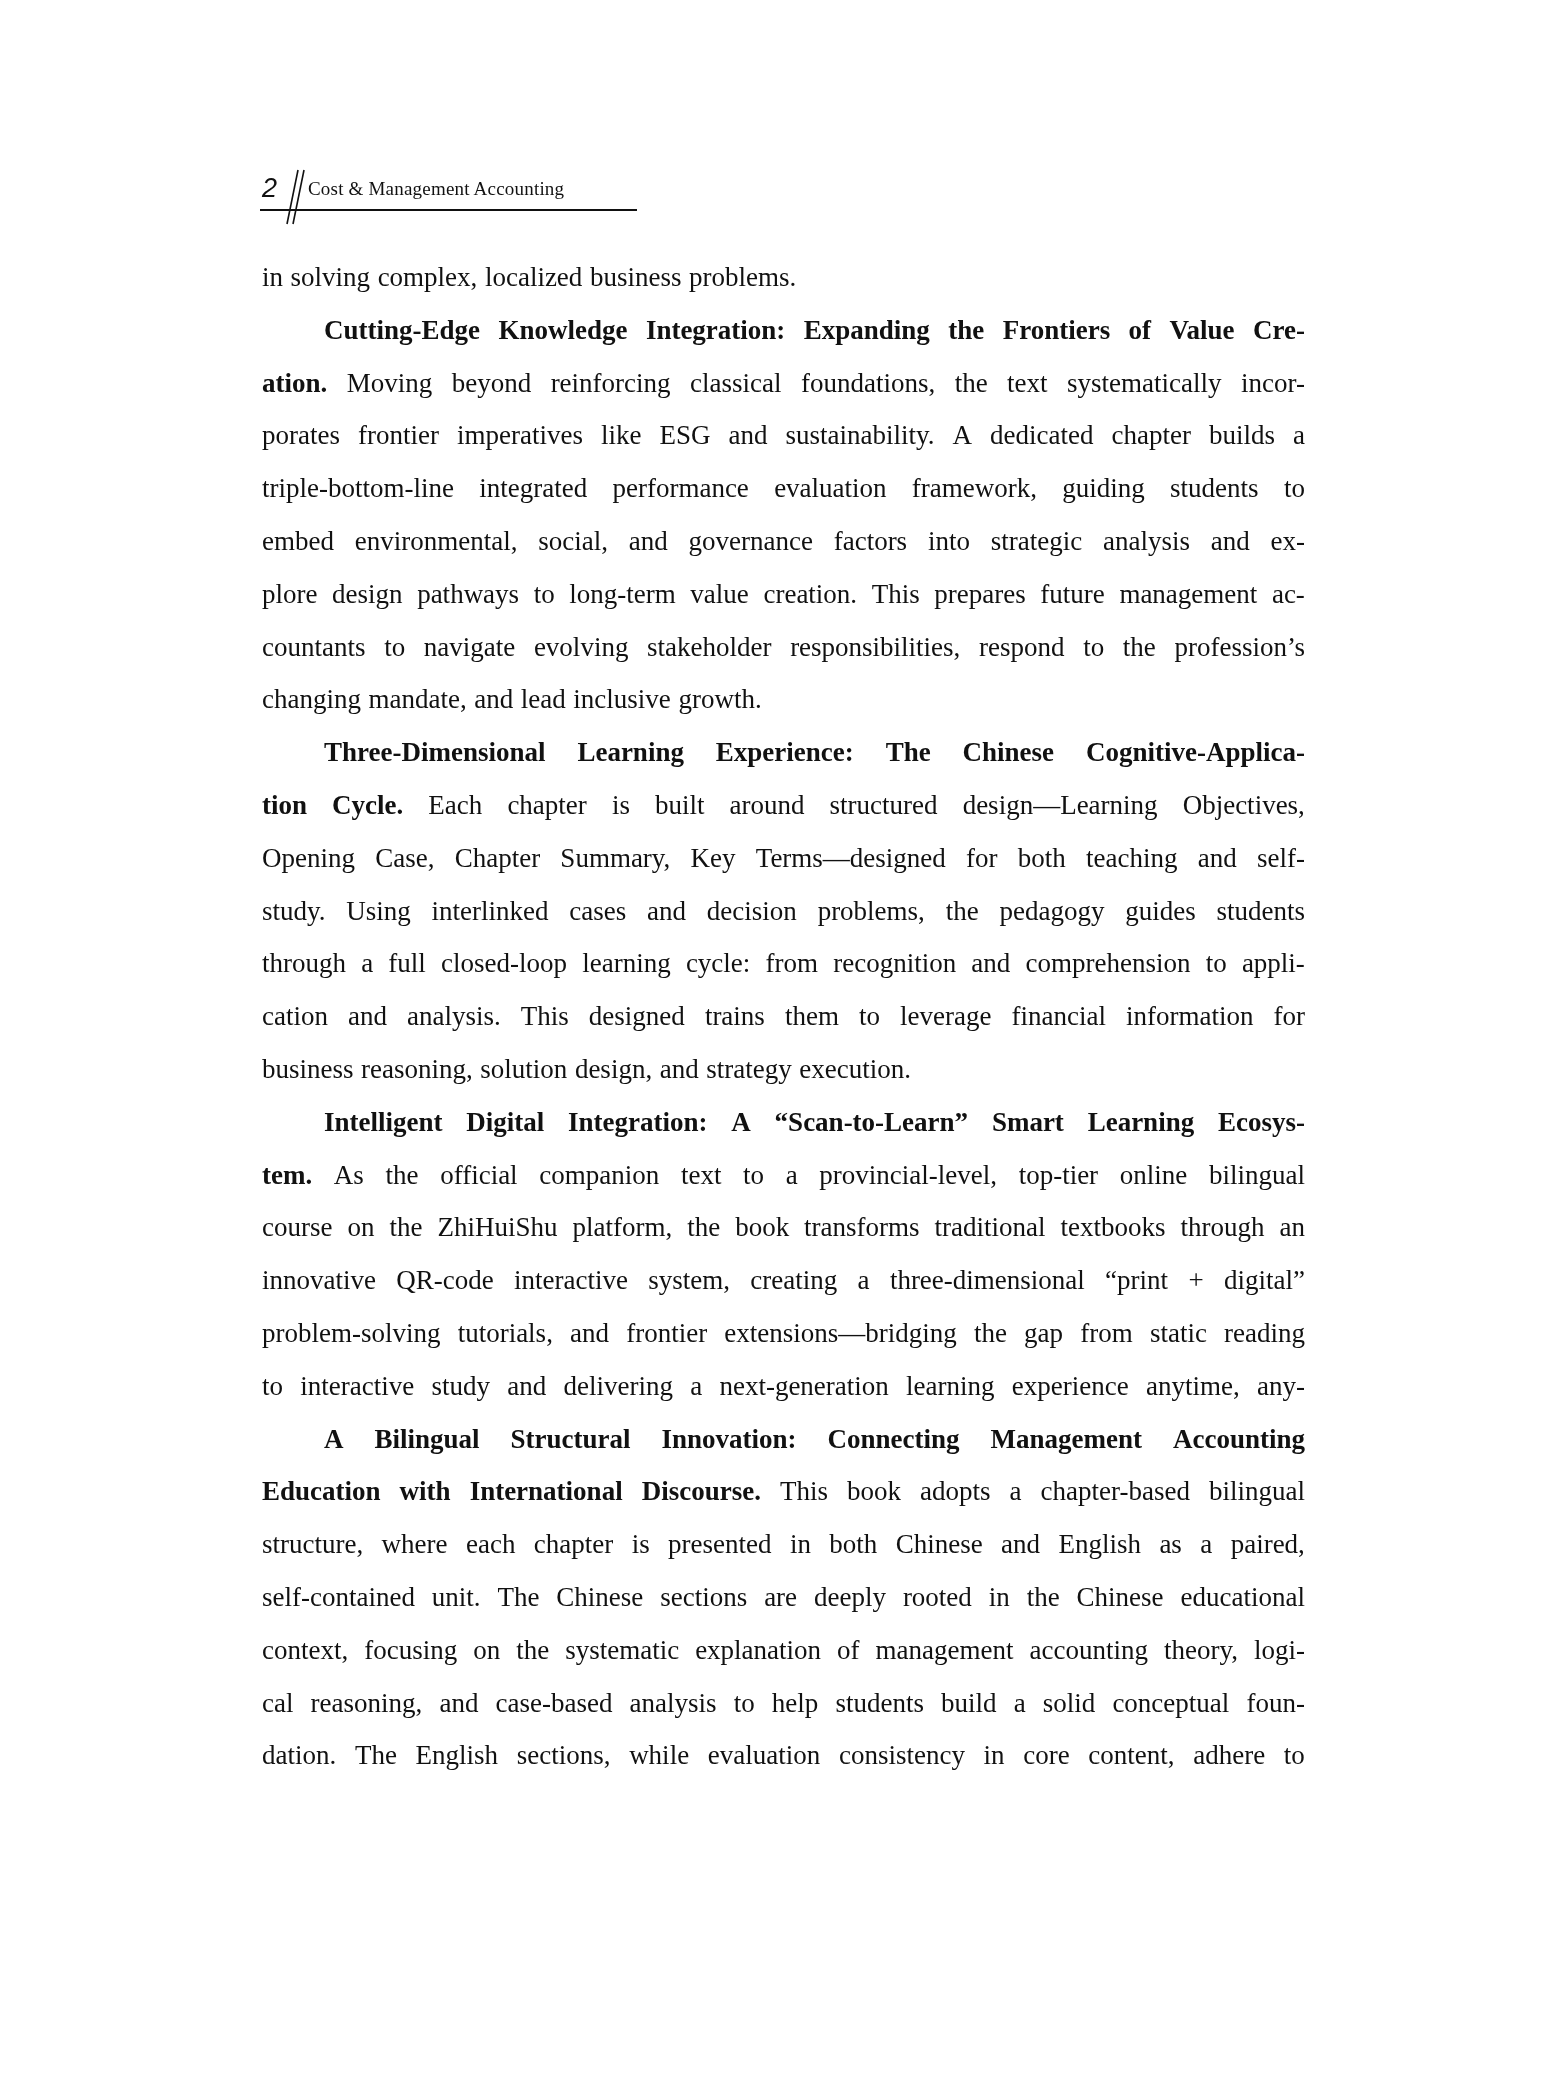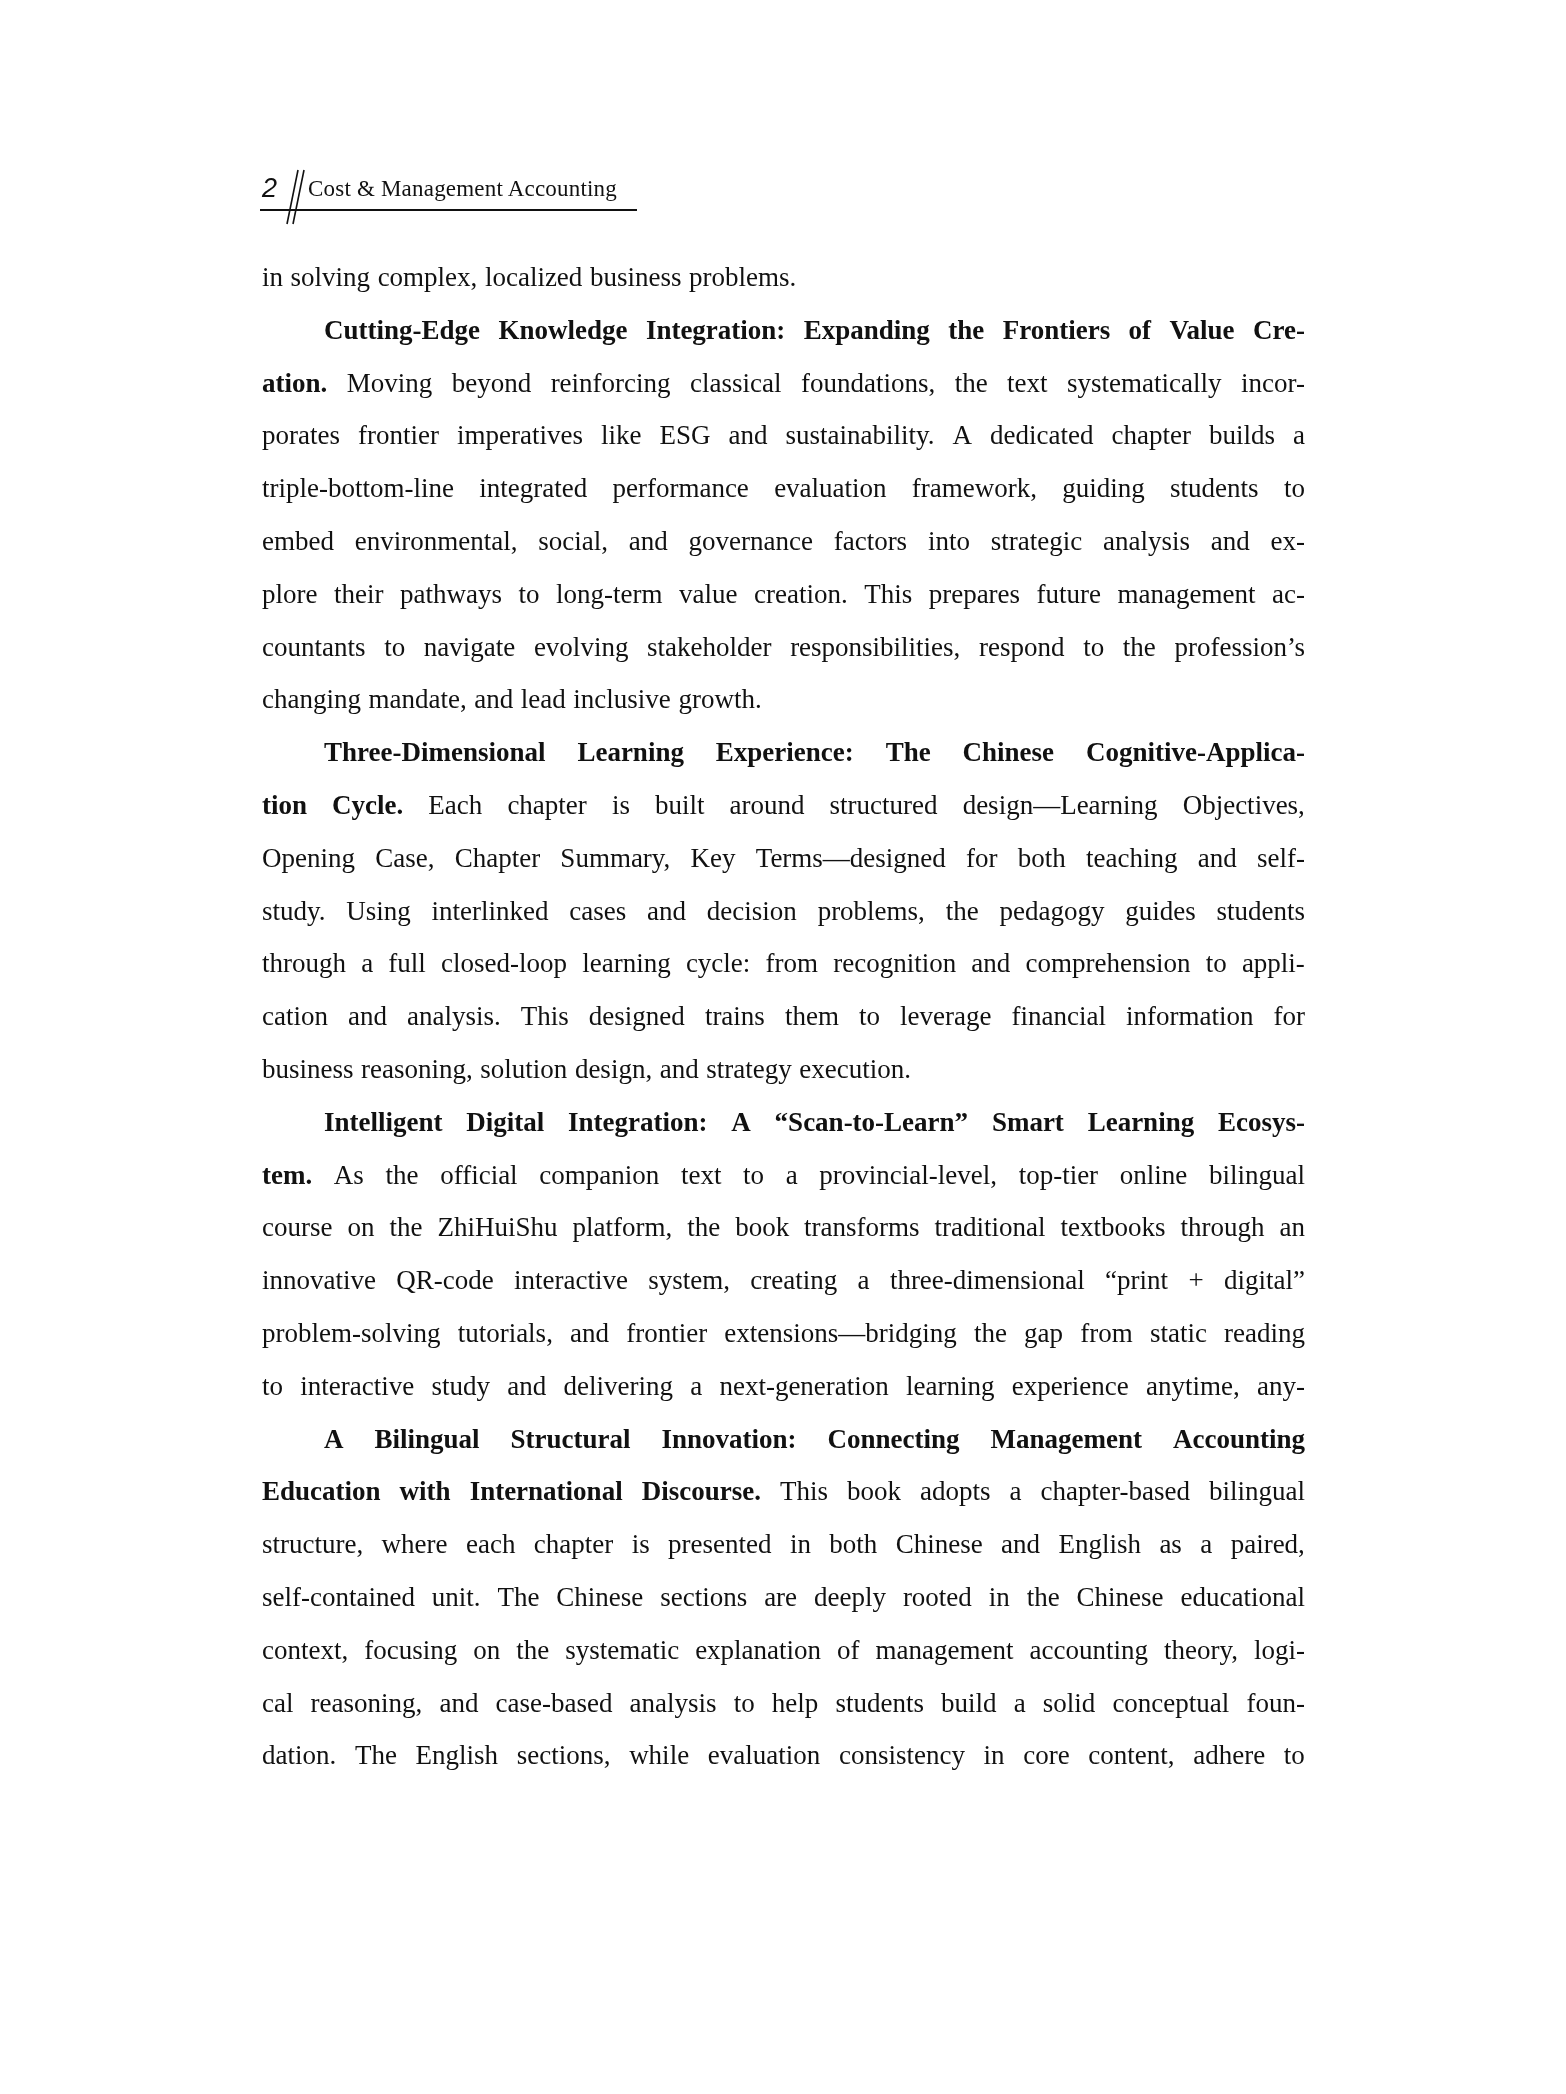--- a/index.html
+++ b/index.html
@@ -3,21 +3,21 @@
 <meta charset="utf-8">
 <style>
   html, body { margin: 0; padding: 0; background: #ffffff; }
   body { width: 1566px; height: 2094px; position: relative; overflow: hidden;
          font-family: "Liberation Serif", "DejaVu Serif", serif; color: #111; }
   .header { position: absolute; left: 260px; top: 168px; width: 377px; height: 44px; }
   .header .rule { position: absolute; left: 0; right: 0; top: 41px; height: 2px; background: #111; }
   .header .pnum { position: absolute; left: 2px; top: 2px; font-family: "Liberation Sans", "DejaVu Sans", sans-serif;
                   font-style: italic; font-size: 27px; line-height: 36px; }
   .header .slashes { position: absolute; left: 24px; top: 0px; width: 24px; height: 60px; }
-  .header .title { position: absolute; left: 48px; top: 4px; font-size: 23px; line-height: 34px; letter-spacing: 0.2px; white-space: nowrap; }
+  .header .title { position: absolute; left: 48px; top: 4px; font-size: 19px; line-height: 34px; letter-spacing: 0.2px; white-space: nowrap; }
   .body { position: absolute; left: 262px; top: 255px; width: 1043px; }
   .line { height: 52.8px; line-height: 44px; font-size: 27px; text-align: justify; text-align-last: justify;
           white-space: nowrap; overflow: visible; display: flex; justify-content: space-between; font-family: Liberation Serif, serif; }
   .line.last { justify-content: flex-start; }
   .line.indent { padding-left: 62px; }
   .line span.w { white-space: pre; }
   .line.last span.w { margin-right: 0.28em; }
   b { font-weight: bold; }
 </style>
 </head>
@@ -100,21 +100,21 @@
         <span class="w">governance</span>
         <span class="w">factors</span>
         <span class="w">into</span>
         <span class="w">strategic</span>
         <span class="w">analysis</span>
         <span class="w">and</span>
         <span class="w">ex-</span>
       </div>
       <div class="line">
         <span class="w">plore</span>
-        <span class="w">their</span>
+        <span class="w">design</span>
         <span class="w">pathways</span>
         <span class="w">to</span>
         <span class="w">long-term</span>
         <span class="w">value</span>
         <span class="w">creation.</span>
         <span class="w">This</span>
         <span class="w">prepares</span>
         <span class="w">future</span>
         <span class="w">management</span>
         <span class="w">ac-</span>

